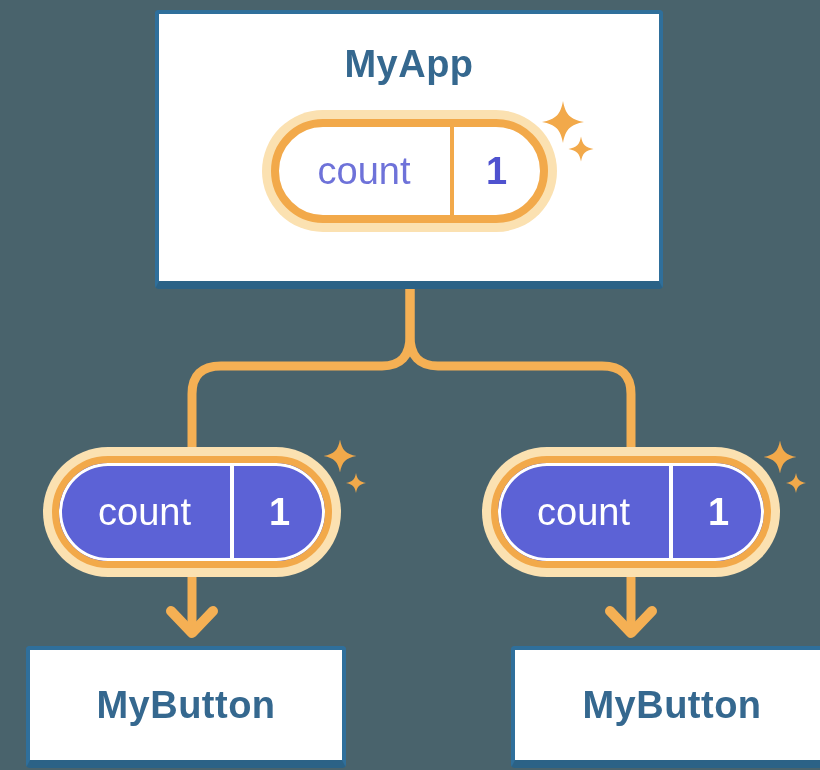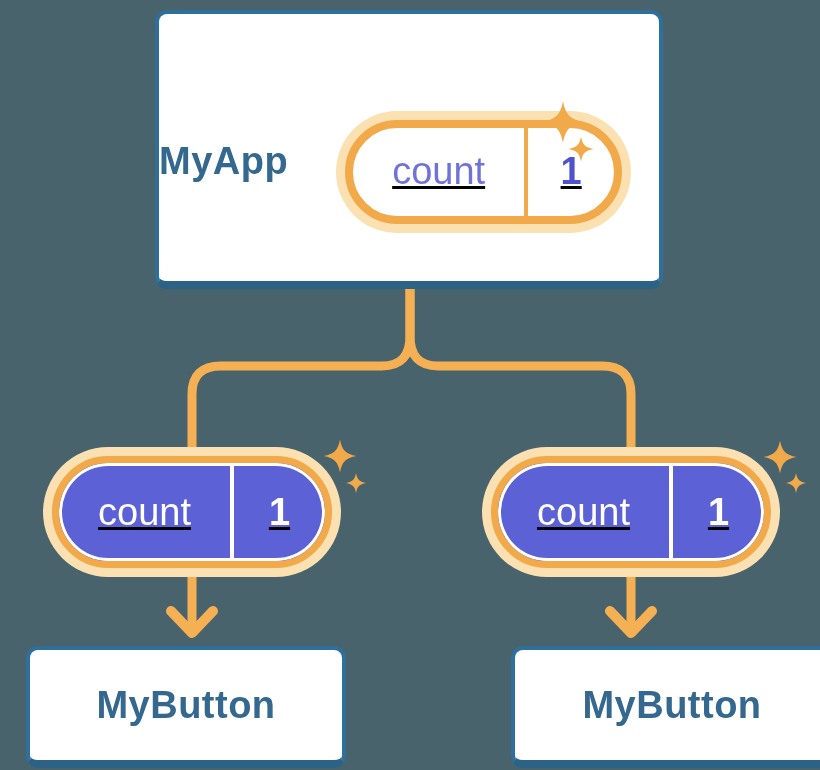--- a/index.html
+++ b/index.html
@@ -32,35 +32,35 @@
   .arrow-stem{fill:none;stroke:var(--orange);stroke-width:9;}
   .arrow-head{fill:none;stroke:var(--orange);stroke-width:10;stroke-linecap:round;stroke-linejoin:round;}
   .sparkle{fill:var(--orange-ring);}
 
   
   .comp-card{
     position:absolute;z-index:1;
     background:var(--card-bg);
     border:4px solid var(--card-border);
     border-bottom:8px solid var(--card-border-dark);
-    border-radius:12px;
-    display:flex;align-items:center;gap:48px;
+    border-radius:4px;
+    display:flex;flex-direction:column;align-items:center;
   }
   .comp-card--root{left:155px;top:10px;width:508px;height:279px;padding-top:26px;}
   .comp-card--leaf{justify-content:center;margin-left:18px;}
   .comp-card--leaf-left{left:8px;top:646px;width:320px;height:122px;}
   .comp-card--leaf-right{left:493px;top:646px;width:322px;height:122px;}
   .comp-title{
     color:var(--blue-text);
     font-size:38px;font-weight:bold;
     line-height:48px;letter-spacing:.5px;
   }
 
   
-  .pill{position:absolute;z-index:2;border-radius:999px;background:var(--orange-halo);padding:9px;text-decoration:underline;}
+  .pill{position:absolute;z-index:2;border-radius:999px;background:var(--orange-halo);padding:9px;}
   .pill--root{position:relative;z-index:2;margin-top:22px;width:295px;height:122px;}
   .pill--left{left:43px;top:447px;width:298px;height:130px;}
   .pill--right{left:482px;top:447px;width:298px;height:130px;}
   .pill-ring{
     width:100%;height:100%;
     border-radius:999px;
     border:8px solid var(--orange-ring);
     background:var(--card-bg);
     overflow:hidden;
     display:flex;align-items:stretch;

